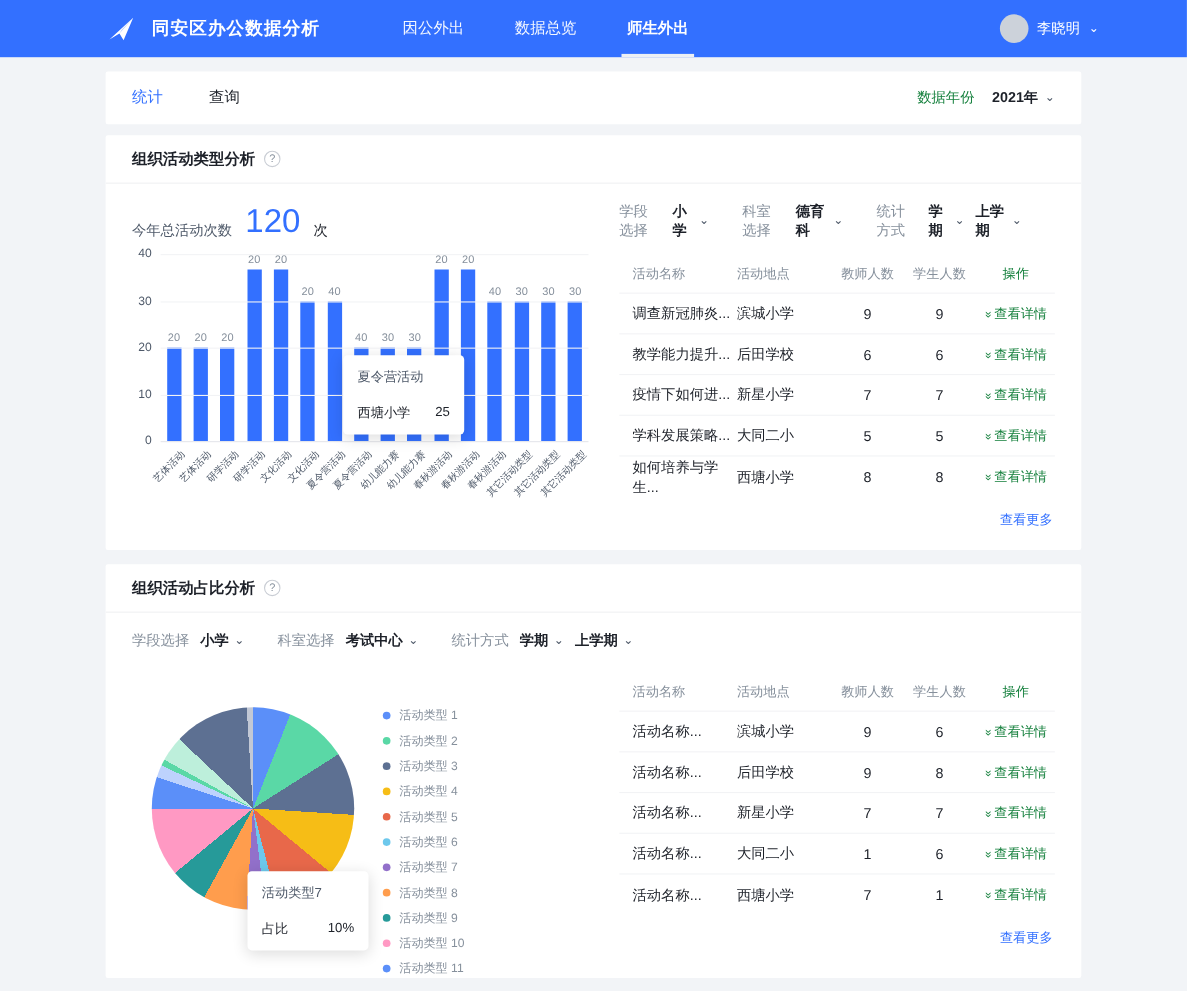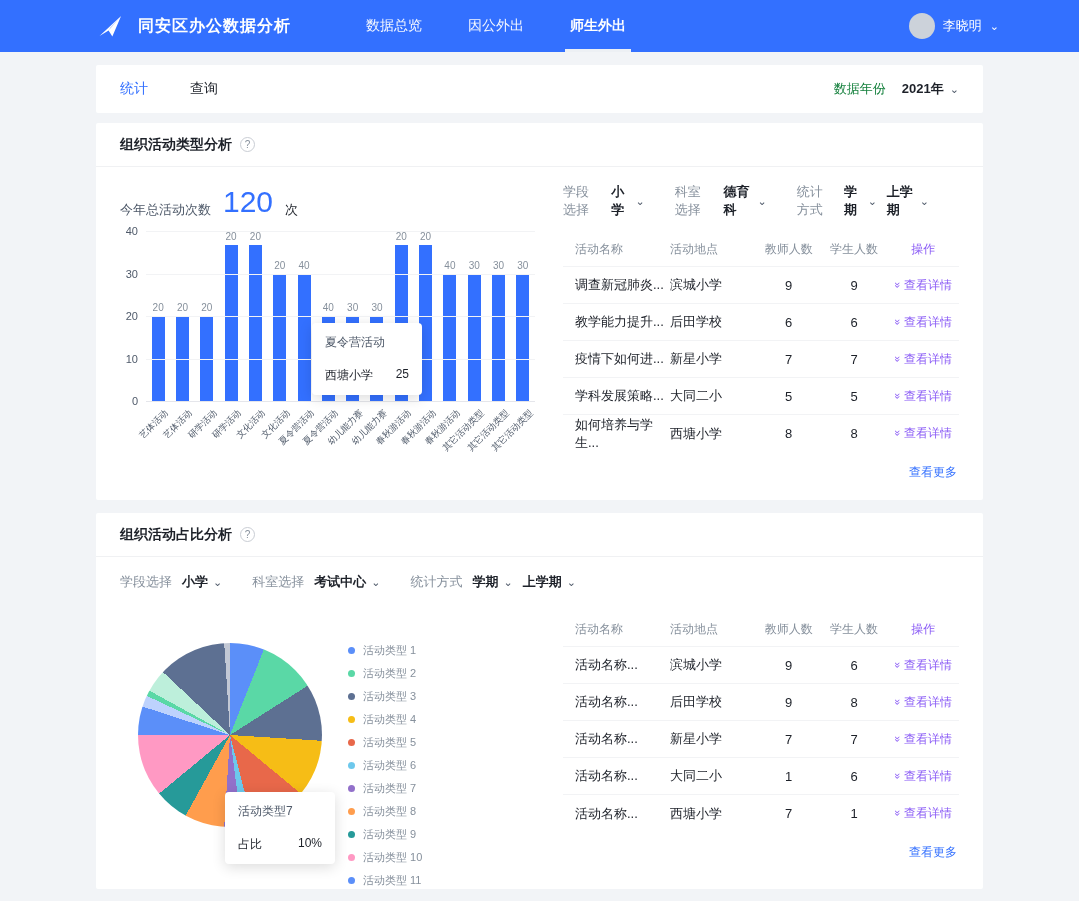--- a/index.html
+++ b/index.html
@@ -74,21 +74,21 @@
   .filters2 { padding:16px 24px 0; margin:0; }
 
   
   .table { width:100%; }
   .t-head, .t-row { display:grid; grid-template-columns:27% 22% 16% 17% 18%; align-items:center; }
   .t-head { height:34px; font-size:12px; color:#86909c; border-bottom:1px solid #f2f3f5; }
   .t-row { height:37px; font-size:13px; color:#1d2129; border-bottom:1px solid #f2f3f5; }
   .t-row:last-child { border-bottom:none; }
   .c0 { padding-left:12px; } .th.c0 { padding-left:12px; }
   .c2,.c3,.c4 { text-align:center; }
-  .c4 { color:#8b5cf6; font-size:12px; cursor:pointer; white-space:nowrap; }
+  .c4 { color:#15803d; font-size:12px; cursor:pointer; white-space:nowrap; }
   .expand-icon { display:inline-block; transform:rotate(90deg); font-size:11px; margin-right:3px; }
   .more { text-align:right; color:#3370ff; font-size:12px; margin-top:12px; padding-right:2px; cursor:pointer; }
 
   
   .pie-wrap { position:relative; height:286px; }
   .pie { position:absolute; left:18px; top:44px; width:184px; height:184px; border-radius:50%; }
   .legend { position:absolute; left:228px; top:40px; display:flex; gap:16px; }
   .legend-col { display:flex; flex-direction:column; }
   .legend-item { display:flex; align-items:center; gap:8px; height:23px; cursor:pointer; }
   .legend-dot { width:7px; height:7px; border-radius:50%; flex:none; }
@@ -98,24 +98,24 @@
 <body>
 
 <div class="header">
   <svg class="logo" viewBox="0 0 24 24">
     <path fill="#ffffff" d="M3 20.5 21.5 3.5 14 21l-3.2-5.2L3 20.5z"></path>
     <path fill="#3370ff" d="M10.8 15.8 21.5 3.5 12.5 13z" opacity=".45"></path>
   </svg>
   <div class="app-title">同安区办公数据分析</div>
   <div class="nav">
     <div class="nav-item">
+        <span>因公外出</span>
+      </div>
+    <div class="nav-item">
         <span>数据总览</span>
-      </div>
-    <div class="nav-item">
-        <span>因公外出</span>
       </div>
     <div class="nav-item active">
         <span>师生外出</span>
       </div>
   </div>
   <div class="user">
     <div class="avatar"></div>
     <span class="user-name">李晓明</span>
     <span class="chev">⌄</span>
   </div>

